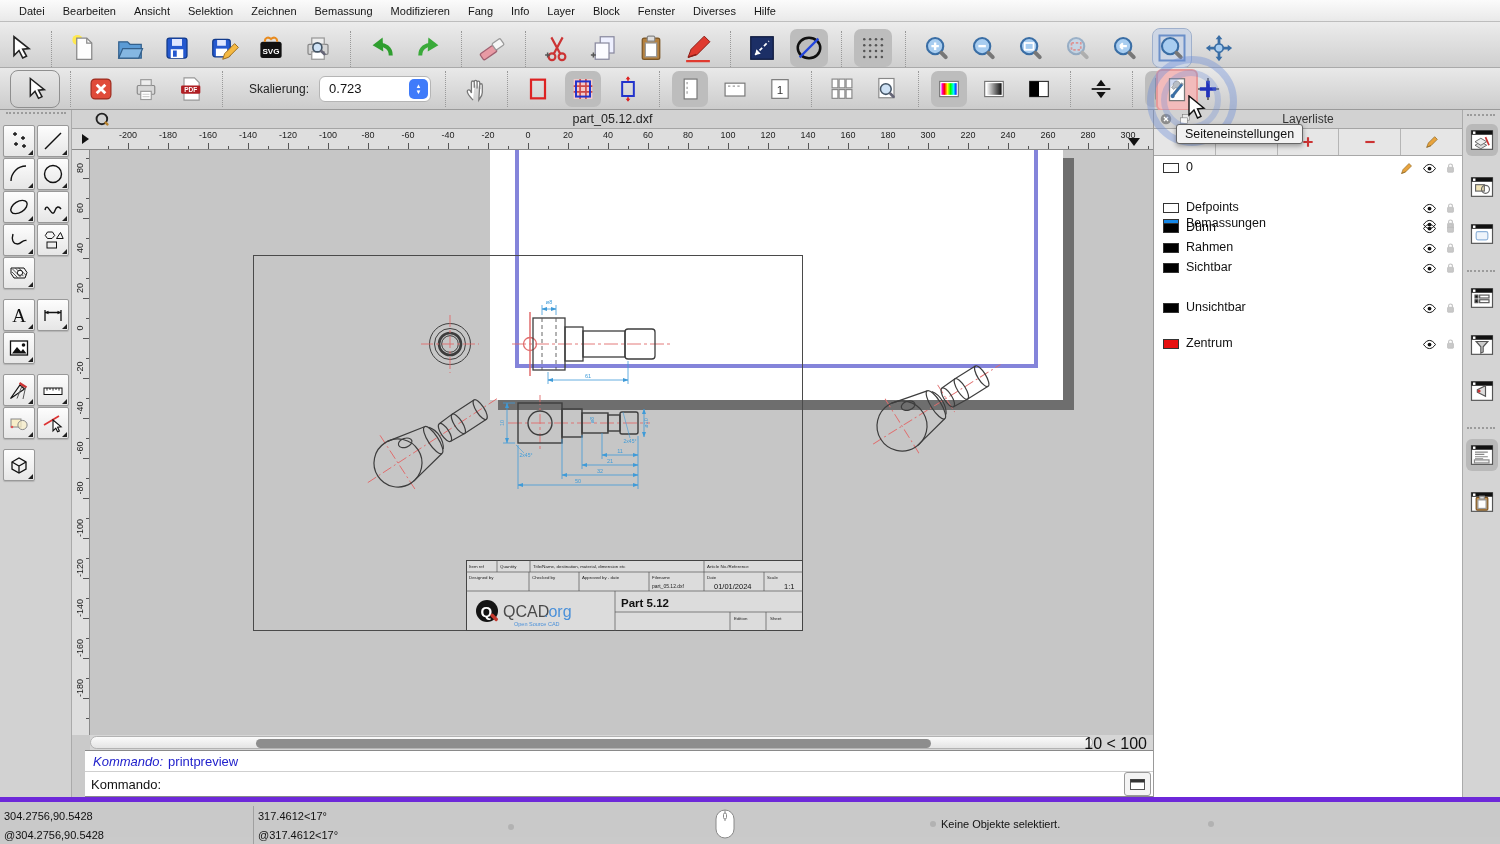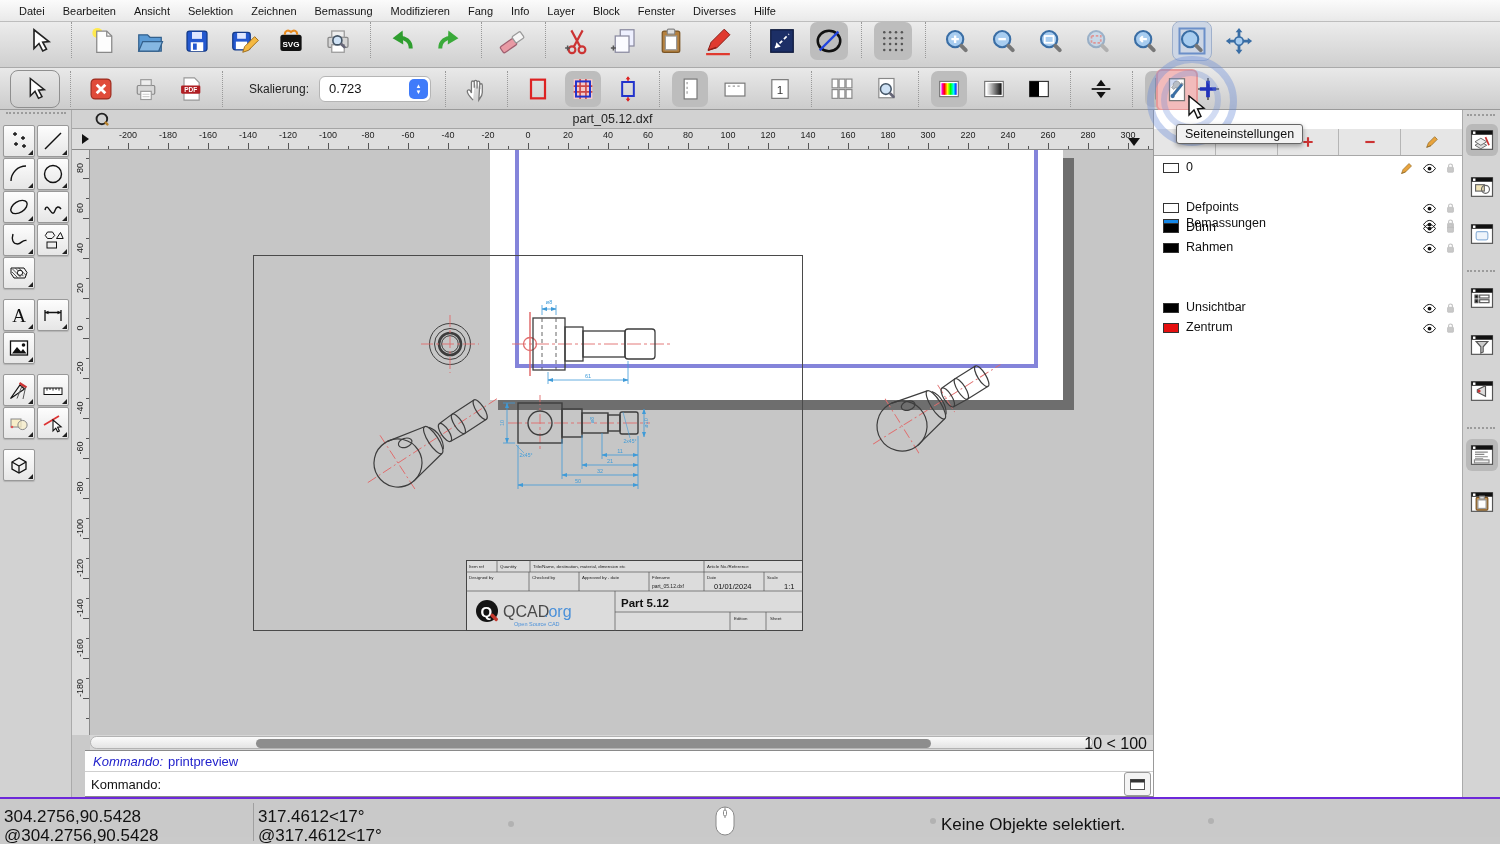--- a/index.html
+++ b/index.html
@@ -4,21 +4,21 @@
 <style>
   html,body{margin:0;padding:0;background:#9a9a9a;}
   #app{position:relative;width:1500px;height:844px;background:#cacaca;overflow:hidden;
        font-family:"Liberation Sans",sans-serif;color:#111;-webkit-font-smoothing:antialiased;}
   
   #menubar{position:absolute;left:0;top:0;width:100%;height:22px;background:linear-gradient(#fbfbfb,#e9e9e9);
            border-bottom:1px solid #bdbdbd;display:flex;align-items:center;padding-left:10px;box-sizing:border-box;}
   .menu-item{font-size:11px;padding:0 9px;color:#151515;cursor:default;}
   
   #toolbar1{position:absolute;left:0;top:22px;width:100%;height:46px;background:linear-gradient(#ececec,#cfcfcf);
-            border-bottom:1px solid #aaa;display:flex;align-items:flex-start;padding-left:20px;box-sizing:border-box;}
+            border-bottom:1px solid #aaa;display:flex;align-items:flex-end;padding-left:0;box-sizing:border-box;}
   #toolbar2{position:absolute;left:0;top:68px;width:100%;height:42px;background:linear-gradient(#e9e9e9,#cccccc);
             border-bottom:1px solid #9a9a9a;display:flex;align-items:center;padding-left:10px;box-sizing:border-box;}
   .tb,.tb2{width:38px;height:38px;display:flex;align-items:center;justify-content:center;margin-right:9px;border-radius:7px;}
   .tb2{width:36px;height:36px;}
   .sep{width:0;height:36px;border-left:1px dotted #999;margin:0 12px 0 4px;}
   .pressed{background:#bdbdbd;}
   .sel-blue{background:#cdd6e5;outline:1px solid #9fb0cc;}
   .disabled{opacity:.42;}
   .cursor-big{width:48px;height:36px;border:1px solid #8f8f8f;border-radius:8px;display:flex;align-items:center;justify-content:center;margin-right:6px;}
   .tb-label{font-size:12px;color:#222;margin:0 10px 0 14px;}
@@ -56,21 +56,21 @@
   
   #history{position:absolute;left:85px;top:750px;width:1068px;height:21px;background:#fff;border-top:1px solid #8a8a8a;box-sizing:border-box;
            font-size:13px;display:flex;align-items:center;padding-left:8px;}
   #history .klabel{color:#2222cc;font-style:italic;margin-right:5px;}
   #history .kval{color:#2222cc;}
   #cmdrow{position:absolute;left:85px;top:771px;width:1068px;height:26px;background:#fff;border-top:1px solid #cfcfcf;border-bottom:1px solid #8a8a8a;box-sizing:border-box;display:flex;align-items:center;}
   #cmdrow .prompt{font-size:13px;margin:0 8px 0 6px;white-space:nowrap;}
   #cmd-input{flex:1;border:none;outline:none;font-size:13px;height:20px;font-family:"Liberation Sans",sans-serif;}
   #cmd-detach{width:25px;height:22px;border:1px solid #9a9a9a;border-radius:3px;background:#f4f4f4;margin-right:2px;display:flex;align-items:center;justify-content:center;}
   
-  #statusbar{position:absolute;left:0;top:797px;width:100%;height:40px;background:#c9c9c9;border-top:2px solid #6d28d9;box-sizing:border-box;font-size:17px;}
+  #statusbar{position:absolute;left:0;top:797px;width:100%;height:40px;background:#c9c9c9;border-top:5px solid #6d28d9;box-sizing:border-box;font-size:11px;}
   .st{position:absolute;color:#111;white-space:nowrap;}
   #st-div{position:absolute;left:253px;top:4px;height:38px;border-left:1px solid #a0a0a0;}
   .st-dot{position:absolute;width:6px;height:6px;border-radius:50%;background:#b2b2b2;}
   
   #palette{position:absolute;left:0;top:110px;width:72px;height:687px;background:#d2d2d2;border-right:1px solid #aaa;box-sizing:border-box;}
   .pal-handle{position:absolute;left:6px;top:2px;width:60px;border-top:2px dotted #9b9b9b;}
   .pal-btn{position:absolute;width:32px;height:32px;background:linear-gradient(#fdfdfd,#e6e6e6);border:1px solid #999;border-radius:2px;
            display:flex;align-items:center;justify-content:center;box-sizing:border-box;box-shadow:0 1px 1px rgba(0,0,0,.15);}
   .pal-btn .corner{position:absolute;right:1px;bottom:1px;width:0;height:0;border-left:5px solid transparent;border-bottom:5px solid #222;}
   
@@ -937,20 +937,35 @@
       <div class="pal-btn" style="left: 3px; top: 339px;">
         <svg width="24" height="24" viewBox="0 0 24 24">
           <path d="M5 9l7-4 7 4v7l-7 4-7-4z" fill="none" stroke="#111" stroke-width="1.3"></path>
           <path d="M5 9l7 4 7-4M12 13v7" fill="none" stroke="#111" stroke-width="1.3"></path>
         </svg>
         <span class="corner"></span>
       </div>
     </div>
 
   <div id="panel">
+    <div id="panel-header">
+      <span id="panel-close">
+        <svg width="14" height="14" viewBox="0 0 24 24">
+            <circle cx="12" cy="12" r="9" fill="#8d8d8d"></circle>
+            <path d="M8.5 8.5l7 7M15.5 8.5l-7 7" stroke="#fff" stroke-width="2.2"></path>
+          </svg>
+      </span>
+      <span id="panel-float">
+        <svg width="14" height="14" viewBox="0 0 24 24">
+            <rect x="8" y="4" width="12" height="10" fill="#e8e8e8" stroke="#777"></rect>
+            <rect x="4" y="10" width="12" height="10" fill="#f5f5f5" stroke="#777"></rect>
+          </svg>
+      </span>
+      <div id="panel-title">Layerliste</div>
+    </div>
     <div id="panel-toolbar">
       <div class="pt-cell"></div>
       <div class="pt-cell"></div>
       <div class="pt-cell">
         <svg width="16" height="16" viewBox="0 0 24 24">
             <path d="M12 5v14M5 12h14" stroke="#cc3333" stroke-width="3.2"></path>
           </svg>
       </div>
       <div class="pt-cell">
         <svg width="16" height="16" viewBox="0 0 24 24">
@@ -1044,37 +1059,53 @@
               <circle cx="12" cy="12" r="3" fill="#111"></circle>
             </svg>
           </span>
           <span class="layer-ico" style="left: 290px;">
             <svg width="13" height="14" viewBox="0 0 24 24">
               <rect x="6.5" y="10.5" width="11" height="9.5" rx="1.5" fill="#c9c9c9" stroke="#adadad"></rect>
               <path d="M8.5 10.5V8a3.5 3.5 0 0 1 7 0v2.5" fill="none" stroke="#c2c2c2" stroke-width="2"></path>
             </svg>
           </span>
         </div>
+        <div class="layer-row" style="top: 102px;">
+          <div class="layer-swatch" style="background: rgb(0, 0, 0);"></div>
+          <div class="layer-name">Sichtbar</div>
+          <span class="layer-ico" style="left: 268px;">
+            <svg width="15" height="15" viewBox="0 0 24 24">
+              <path d="M2.5 12c3-4.5 6.5-6.5 9.5-6.5s6.5 2 9.5 6.5c-3 4.5-6.5 6.5-9.5 6.5S5.5 16.5 2.5 12z" fill="none" stroke="#111" stroke-width="1.6"></path>
+              <circle cx="12" cy="12" r="3" fill="#111"></circle>
+            </svg>
+          </span>
+          <span class="layer-ico" style="left: 290px;">
+            <svg width="13" height="14" viewBox="0 0 24 24">
+              <rect x="6.5" y="10.5" width="11" height="9.5" rx="1.5" fill="#c9c9c9" stroke="#adadad"></rect>
+              <path d="M8.5 10.5V8a3.5 3.5 0 0 1 7 0v2.5" fill="none" stroke="#c2c2c2" stroke-width="2"></path>
+            </svg>
+          </span>
+        </div>
         <div class="layer-row" style="top: 142px;">
           <div class="layer-swatch" style="background: rgb(0, 0, 0);"></div>
           <div class="layer-name">Unsichtbar</div>
           <span class="layer-ico" style="left: 268px;">
             <svg width="15" height="15" viewBox="0 0 24 24">
               <path d="M2.5 12c3-4.5 6.5-6.5 9.5-6.5s6.5 2 9.5 6.5c-3 4.5-6.5 6.5-9.5 6.5S5.5 16.5 2.5 12z" fill="none" stroke="#111" stroke-width="1.6"></path>
               <circle cx="12" cy="12" r="3" fill="#111"></circle>
             </svg>
           </span>
           <span class="layer-ico" style="left: 290px;">
             <svg width="13" height="14" viewBox="0 0 24 24">
               <rect x="6.5" y="10.5" width="11" height="9.5" rx="1.5" fill="#c9c9c9" stroke="#adadad"></rect>
               <path d="M8.5 10.5V8a3.5 3.5 0 0 1 7 0v2.5" fill="none" stroke="#c2c2c2" stroke-width="2"></path>
             </svg>
           </span>
         </div>
-        <div class="layer-row" style="top: 162px;">
+        <div class="layer-row" style="top: 178px;">
           <div class="layer-swatch" style="background: rgb(230, 16, 16);"></div>
           <div class="layer-name">Zentrum</div>
           <span class="layer-ico" style="left: 268px;">
             <svg width="15" height="15" viewBox="0 0 24 24">
               <path d="M2.5 12c3-4.5 6.5-6.5 9.5-6.5s6.5 2 9.5 6.5c-3 4.5-6.5 6.5-9.5 6.5S5.5 16.5 2.5 12z" fill="none" stroke="#111" stroke-width="1.6"></path>
               <circle cx="12" cy="12" r="3" fill="#111"></circle>
             </svg>
           </span>
           <span class="layer-ico" style="left: 290px;">
             <svg width="13" height="14" viewBox="0 0 24 24">

